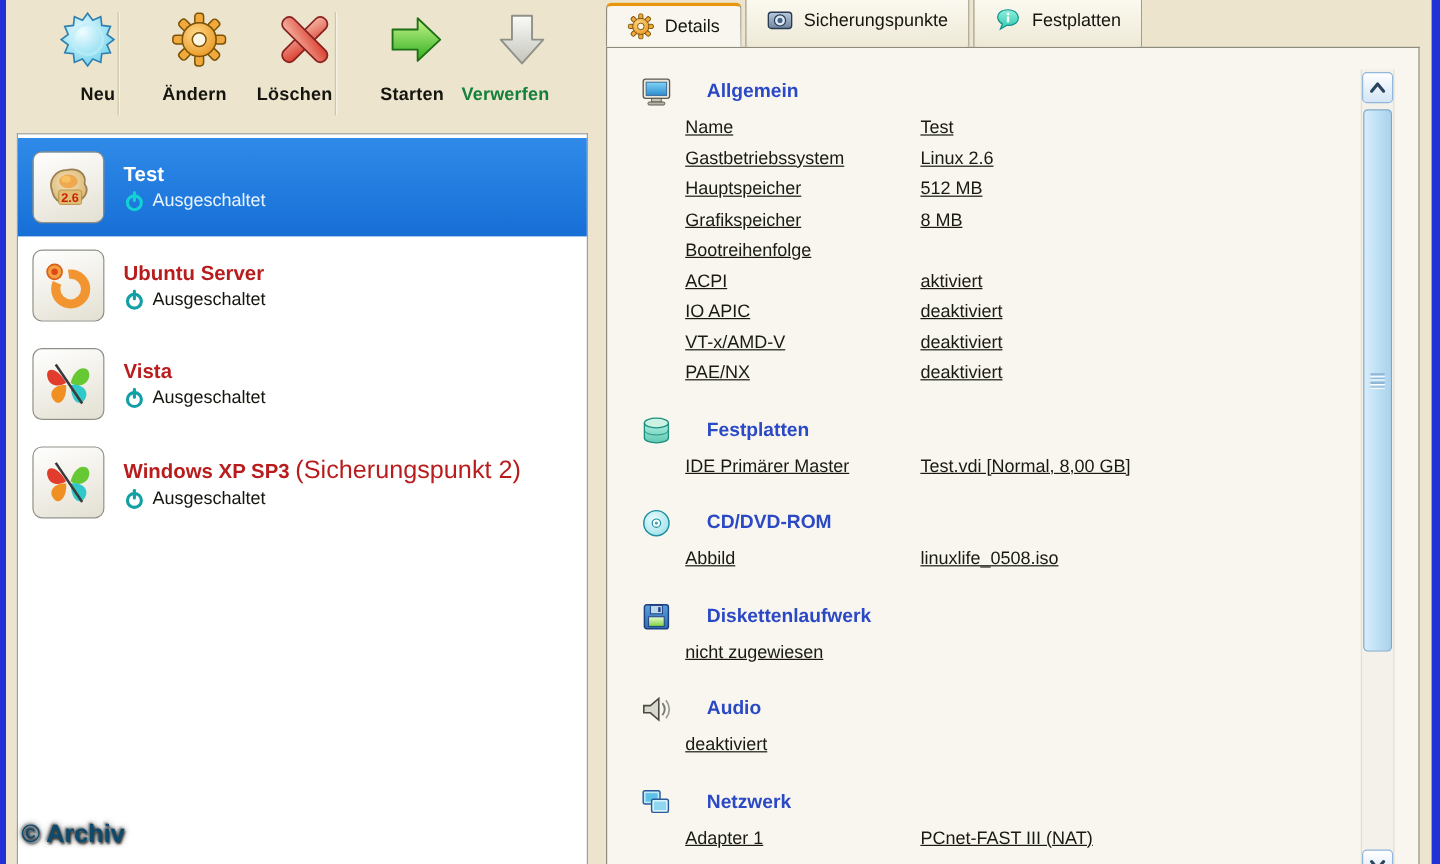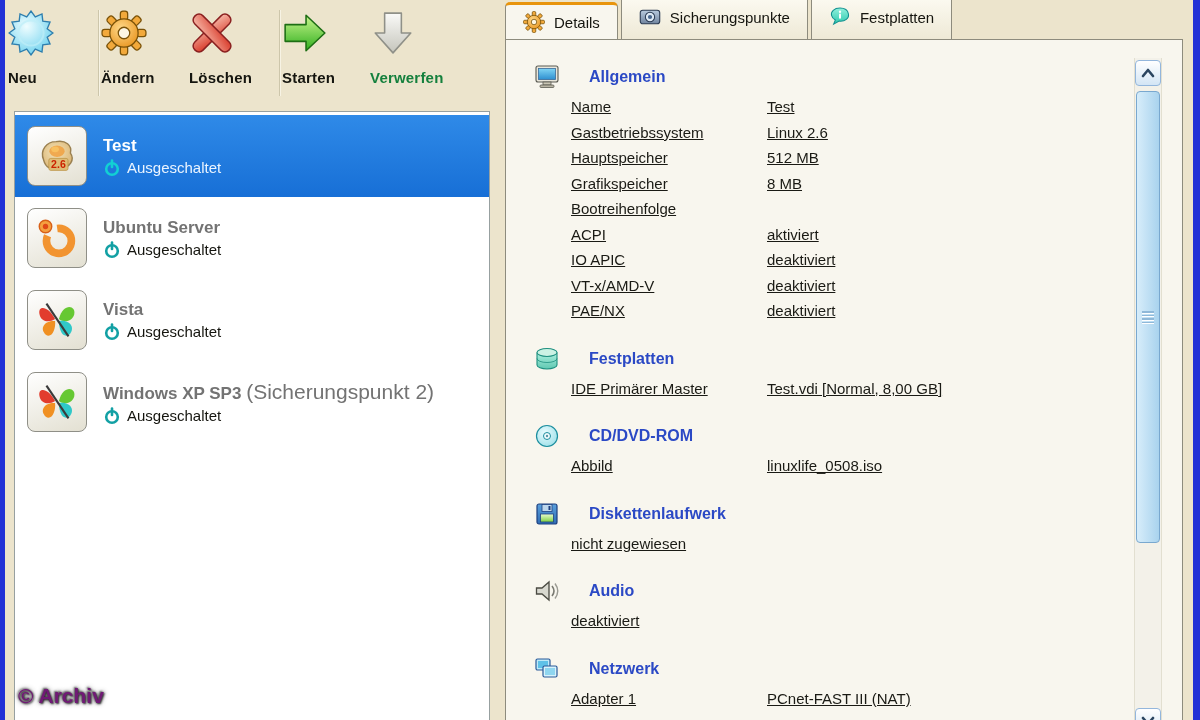--- a/index.html
+++ b/index.html
@@ -5,34 +5,34 @@
   html,body{margin:0;padding:0;}
   body{font-family:"Liberation Sans",sans-serif;}
   .stage{position:relative;width:1200px;height:720px;background:#ece4cc;overflow:hidden;}
 
   
   .win-border-left{position:absolute;left:0;top:0;bottom:0;width:5px;background:#2231d6;}
   .win-border-right{position:absolute;right:0;top:0;bottom:0;width:7px;background:#2231d6;}
 
   
   .toolbar{position:absolute;left:8px;top:4px;height:102px;display:flex;align-items:flex-start;}
-  .tool{width:88px;padding-top:6px;display:flex;flex-direction:column;align-items:flex-start;gap:9px;cursor:default;}
+  .tool{width:88px;padding-top:6px;display:flex;flex-direction:column;align-items:flex-end;gap:9px;cursor:default;}
   .tool .tlabel{font-size:15px;font-weight:700;color:#15150f;letter-spacing:.2px;}
   .tool.disabled .tlabel{color:#15803d;font-weight:700;}
   .tool-sep{width:1px;height:86px;margin:6px 2px 0 2px;background:#cdc6ab;box-shadow:1px 0 0 #f7f3e4;}
 
   
   .vm-list{position:absolute;left:14px;top:111px;width:476px;height:609px;background:#ffffff;
            border:1px solid #97a0a0;border-bottom:none;box-sizing:border-box;padding-top:3px;}
   .vm-row{height:82px;display:flex;align-items:center;padding-left:12px;gap:16px;cursor:default;}
   .vm-row.selected{background:linear-gradient(180deg,#2f8ae8,#176fd6);color:#fff;}
   .os-badge{width:58px;height:58px;flex:0 0 58px;border:1px solid #8f8f87;border-radius:8px;
             background:linear-gradient(160deg,#ffffff,#e3e0d2);display:flex;align-items:center;justify-content:center;}
   .vm-text{display:flex;flex-direction:column;gap:3px;}
-  .vm-name{font-size:17px;font-weight:700;color:#737373;}
+  .vm-name{font-size:17px;font-weight:700;color:#b91c1c;}
   .vm-row.selected .vm-name{color:#ffffff;}
   .vm-suffix{font-weight:400;font-size:21px;}
   .vm-status{display:flex;align-items:center;gap:6px;font-size:15px;color:#15150f;}
   .vm-row.selected .vm-status{color:#eaf4ff;}
 
   
   .tabs{position:absolute;left:505px;top:5px;height:34px;display:flex;align-items:flex-end;gap:3px;z-index:3;}
   .tab{height:45px;display:flex;align-items:center;gap:9px;padding:0 17px;font-size:15px;color:#15150f;
        background:linear-gradient(180deg,#fdfbf3,#eee9d6);border:1px solid #8d8b7d;border-bottom:none;
        border-radius:5px 5px 0 0;box-sizing:border-box;cursor:default;}
@@ -54,21 +54,21 @@
   .sb-btn{position:absolute;left:0;width:26px;height:26px;border:1px solid #93b6dc;border-radius:4px;
           background:linear-gradient(180deg,#ffffff,#d3e5f5);display:flex;align-items:center;justify-content:center;box-sizing:border-box;}
   .sb-up{top:2px;}
   .sb-down{bottom:-14px;height:26px;}
   .sb-thumb{position:absolute;left:1px;top:33px;width:24px;height:452px;border:1px solid #79a8cf;border-radius:4px;
             background:linear-gradient(90deg,#d7edfa,#a9d3ee);box-sizing:border-box;display:flex;align-items:center;justify-content:center;}
   .sb-grip{display:flex;flex-direction:column;gap:2px;}
   .sb-grip span{display:block;width:12px;height:1.5px;background:#8fb8d8;box-shadow:0 1px 0 #fff;}
 
   
-  .watermark{position:absolute;left:18px;bottom:12px;font-size:21px;font-weight:700;color:#701a75;
+  .watermark{position:absolute;left:18px;bottom:12px;font-size:21px;font-weight:700;color:#0c4a6e;
              text-shadow:1px 1px 2px rgba(40,40,40,.95),-1px -1px 2px rgba(60,60,60,.7),0 0 5px rgba(40,40,40,.8);z-index:5;}
 </style>
 </head>
 <body>
 
 <div class="stage">
 
   <svg width="0" height="0" style="position:absolute" aria-hidden="true">
     <defs>
       <radialGradient id="gradCyan" cx="40%" cy="35%" r="70%">

